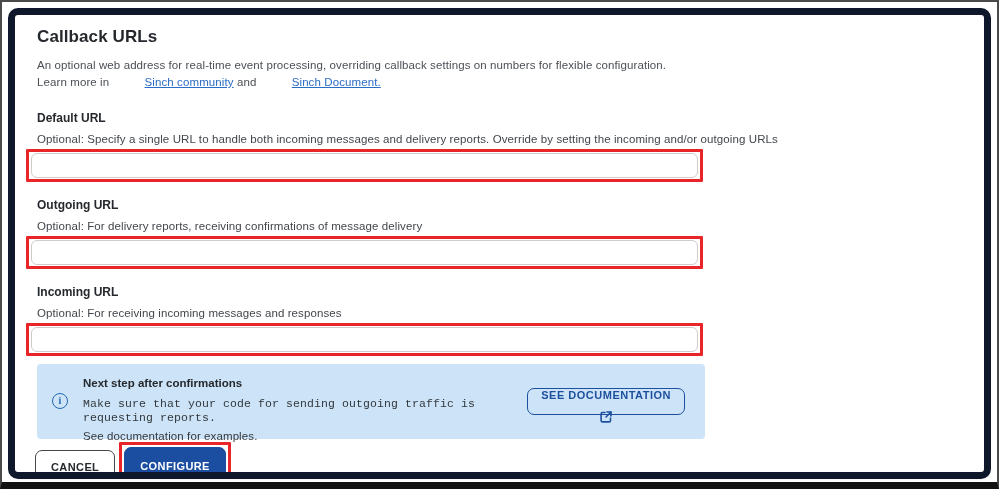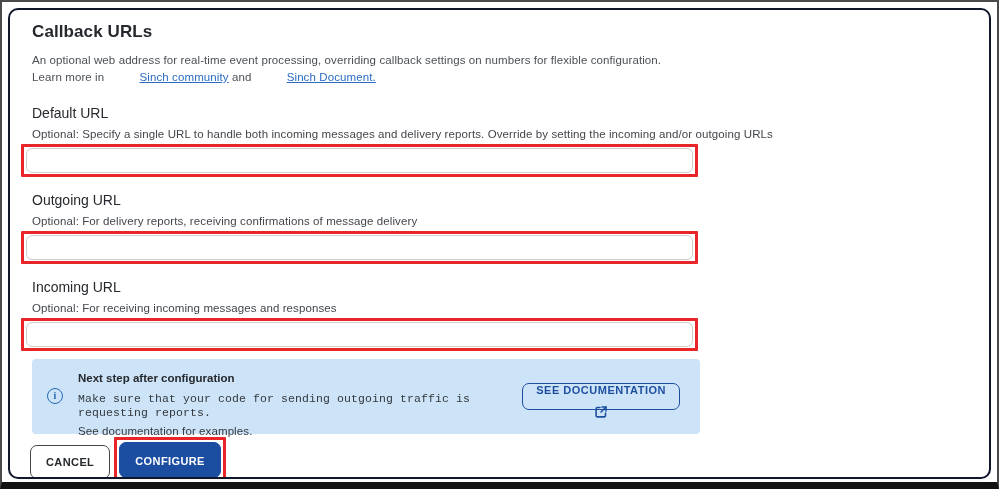--- a/index.html
+++ b/index.html
@@ -13,21 +13,21 @@
     position: relative;
     width: 999px; height: 489px;
     border: 2px solid #4a4a4a;
     border-bottom: 7px solid #121212;
     background: #fff;
   }
   .card {
     position: absolute;
     left: 6px; top: 6px; right: 6px; bottom: 3px;
     background: #fff;
-    border: 2px solid #0f172a;
+    border: 7px solid #0f172a;
     border-radius: 10px;
     box-shadow: 0 1px 2px rgba(0,0,0,0.04);
     padding: 12px 24px 0 15px;
     overflow: hidden;
   }
   .content { padding-left: 7px; }
   h1.page-title {
     font-size: 17px;
     font-weight: 700;
     line-height: 19px;
@@ -43,22 +43,22 @@
   }
   a.doc-link {
     color: #2b6cc4;
     text-decoration: underline;
     cursor: pointer;
     padding-left: 32px;
   }
   .field-label {
     display: block;
     margin-top: 16px;
-    font-size: 14px;
-    font-weight: 400;
+    font-size: 12px;
+    font-weight: 700;
     line-height: 14px;
     color: #25282c;
   }
   .field-label.first { margin-top: 20px; }
   .field-desc {
     display: block;
     margin-top: 7px;
     font-size: 11.5px;
     line-height: 14px;
     color: #42464b;
@@ -224,21 +224,21 @@
       <span class="field-desc">Optional: For receiving incoming messages and responses</span>
       <div class="annotation input-annotation">
         <input class="url-input" type="text" value="" style="">
       </div>
 
       <div class="info-box">
         <div class="info-icon-col">
           <div class="info-icon">i</div>
         </div>
         <div class="info-text-col">
-          <div class="info-title">Next step after configuration</div>
+          <div class="info-title">Next step after confirmations</div>
           <span class="info-line l1">Make sure that your code for sending outgoing traffic is requesting reports.</span>
           <span class="info-line l2">See documentation for examples.</span>
         </div>
         <div class="info-btn-col">
           <button class="see-doc-btn">
             <span>SEE DOCUMENTATION</span>
             <span class="ext-icon">
               <svg width="14" height="14" viewBox="0 0 14 14" fill="none" stroke="#1d4f9f" stroke-width="1.6">
                 <path d="M6 2.5 H3.5 A1.4 1.4 0 0 0 2.1 3.9 V10.5 A1.4 1.4 0 0 0 3.5 11.9 H10.1 A1.4 1.4 0 0 0 11.5 10.5 V8" stroke-linecap="round"></path>
                 <path d="M8 2 H12 V6" stroke-linecap="round" stroke-linejoin="round"></path>

